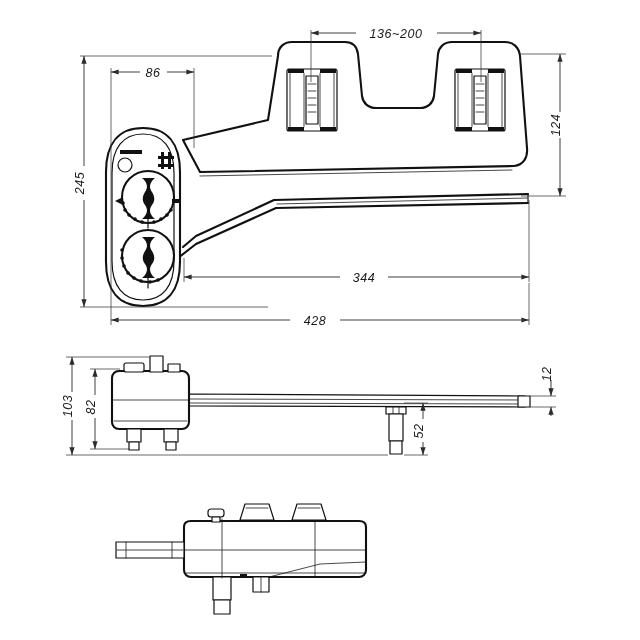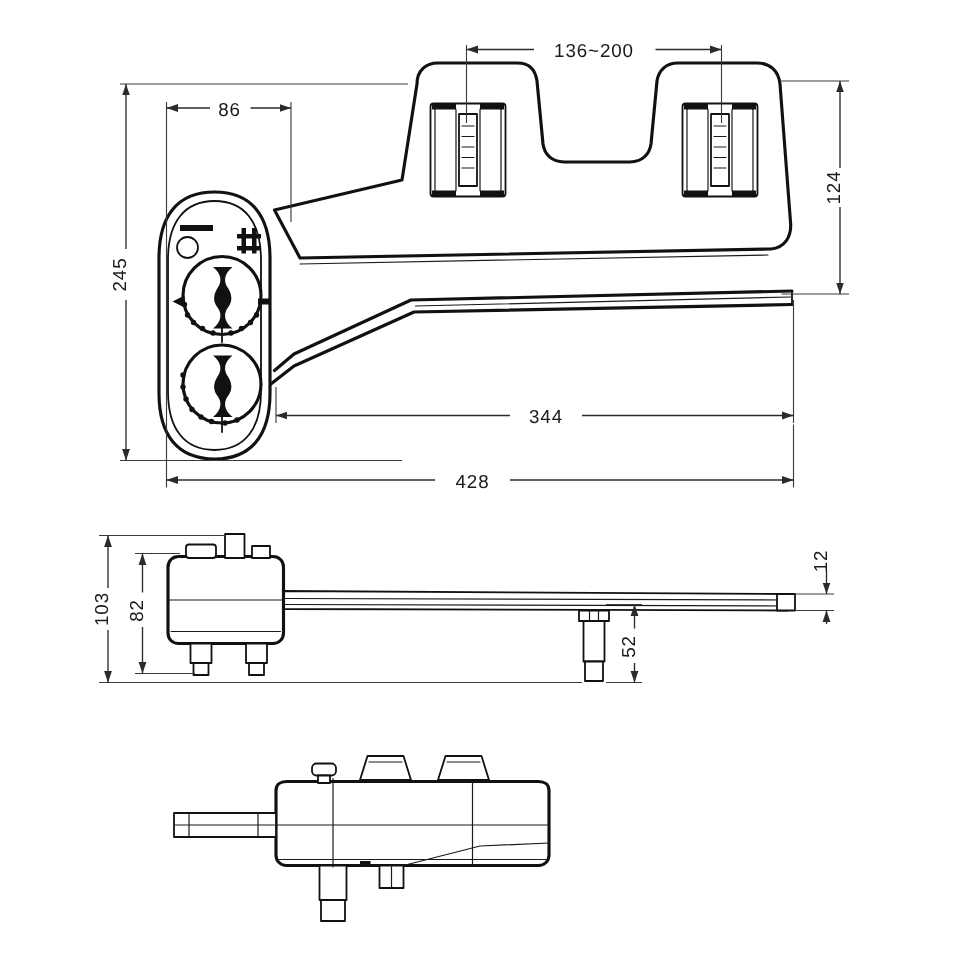--- a/index.html
+++ b/index.html
@@ -13,20 +13,21 @@
     font-family: "Liberation Sans", sans-serif;
     overflow: hidden;
     position: relative;
   }
   #drawing-root {
     position: absolute;
     top: 0;
     left: 0;
     width: 640px;
     height: 640px;
+    font-style: italic;
   }
   svg#technical-drawing {
     display: block;
     width: 640px;
     height: 640px;
     background: #ffffff;
   }
   .outline {
     fill: none;
     stroke: #111111;

